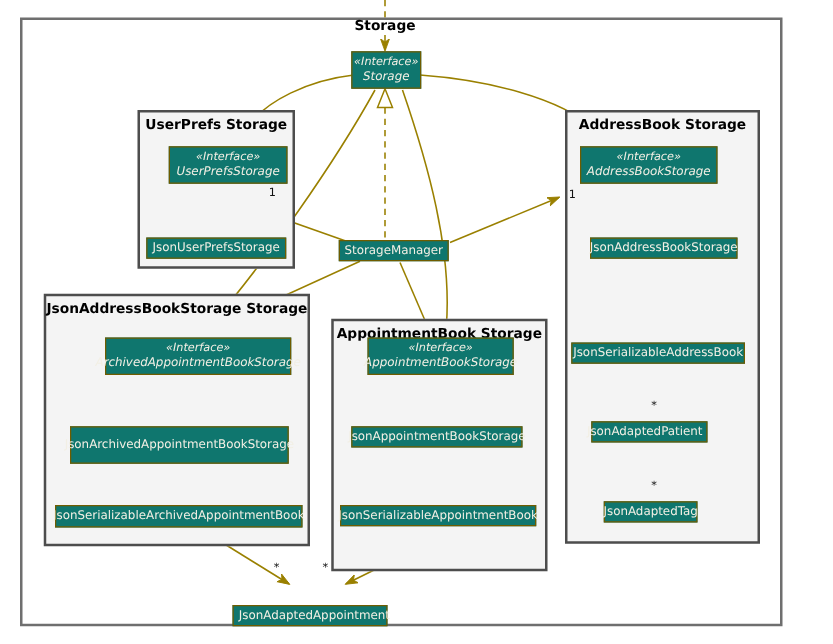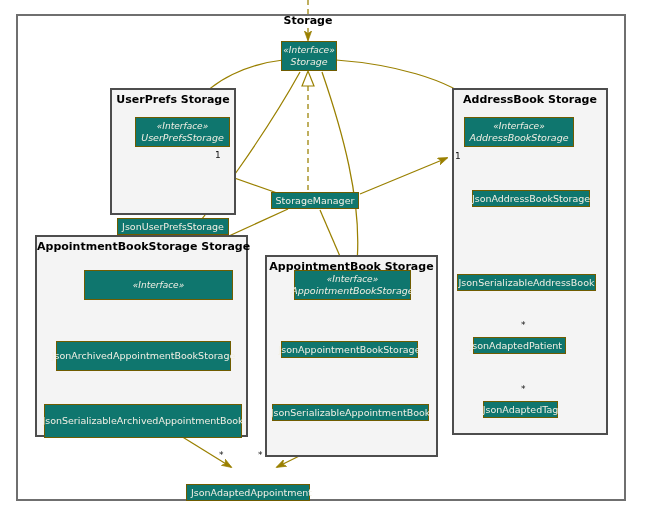--- a/index.html
+++ b/index.html
@@ -183,38 +183,38 @@
 
   <div class="package" style="left:110px; top:88px; width:126px; height:127px;">
     <div class="package-title">UserPrefs Storage</div>
   </div>
 
   <div class="package" style="left:452px; top:88px; width:156px; height:347px;">
     <div class="package-title">AddressBook Storage</div>
   </div>
 
   <div class="package" style="left:35px; top:235px; width:213px; height:202px;">
-    <div class="package-title">AppointmentBookStorage Storage</div>
+    <div class="package-title">JsonAddressBookStorage Storage</div>
   </div>
 
   <div class="package" style="left:265px; top:235px; width:173px; height:202px;margin-top:20px;">
     <div class="package-title">AppointmentBook Storage</div>
   </div>
 
   <div class="node" style="left:281px; top:41px; width:56px; height:30px;">
     <span class="stereo">«Interface»</span>
     <span class="iname">Storage</span>
   </div>
 
   <div class="node" style="left:135px; top:117px; width:95px; height:30px;">
     <span class="stereo">«Interface»</span>
     <span class="iname">UserPrefsStorage</span>
   </div>
 
-  <div class="node" style="left:117px; top:190px; width:112px; height:17px;margin-top:28px;">
+  <div class="node" style="left:117px; top:190px; width:112px; height:17px;">
     <span class="cname">JsonUserPrefsStorage</span>
   </div>
 
   <div class="node" style="left:464px; top:117px; width:110px; height:30px;">
     <span class="stereo">«Interface»</span>
     <span class="iname">AddressBookStorage</span>
   </div>
 
   <div class="node" style="left:460px; top:190px; width:118px; height:17px;margin-left:12px;">
     <span class="cname">JsonAddressBookStorage</span>
@@ -231,27 +231,28 @@
   <div class="node" style="left:483px; top:401px; width:75px; height:17px;">
     <span class="cname">JsonAdaptedTag</span>
   </div>
 
   <div class="node" style="left:271px; top:192px; width:88px; height:17px;">
     <span class="cname">StorageManager</span>
   </div>
 
   <div class="node" style="left:84px; top:270px; width:149px; height:30px;">
     <span class="stereo">«Interface»</span>
+    <span class="iname">ArchivedAppointmentBookStorage</span>
   </div>
 
   <div class="node" style="left:56px; top:341px; width:175px; height:30px;">
     <span class="cname">JsonArchivedAppointmentBookStorage</span>
   </div>
 
-  <div class="node" style="left:44px; top:404px; width:198px; height:34px;">
+  <div class="node" style="left:44px; top:404px; width:198px; height:18px;">
     <span class="cname">JsonSerializableArchivedAppointmentBook</span>
   </div>
 
   <div class="node" style="left:294px; top:270px; width:117px; height:30px;">
     <span class="stereo">«Interface»</span>
     <span class="iname">AppointmentBookStorage</span>
   </div>
 
   <div class="node" style="left:281px; top:341px; width:137px; height:17px;">
     <span class="cname">JsonAppointmentBookStorage</span>

